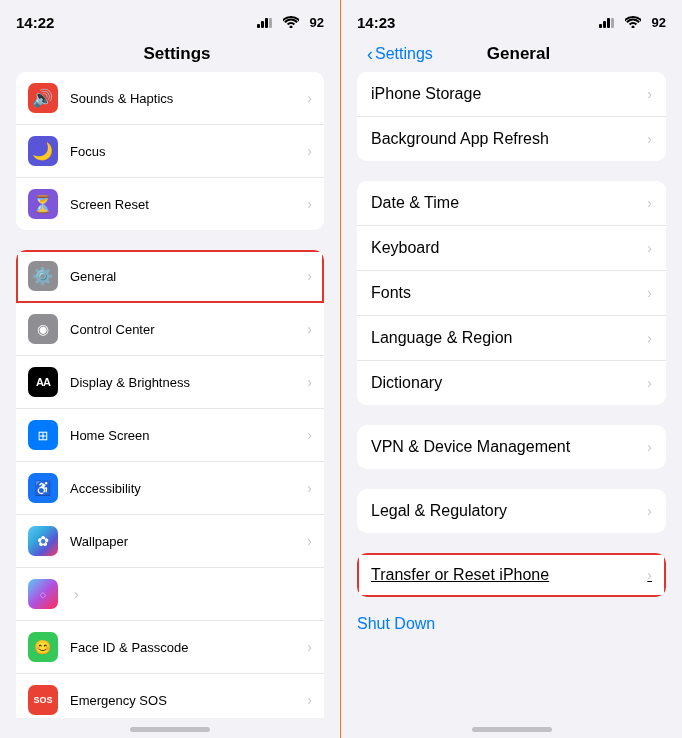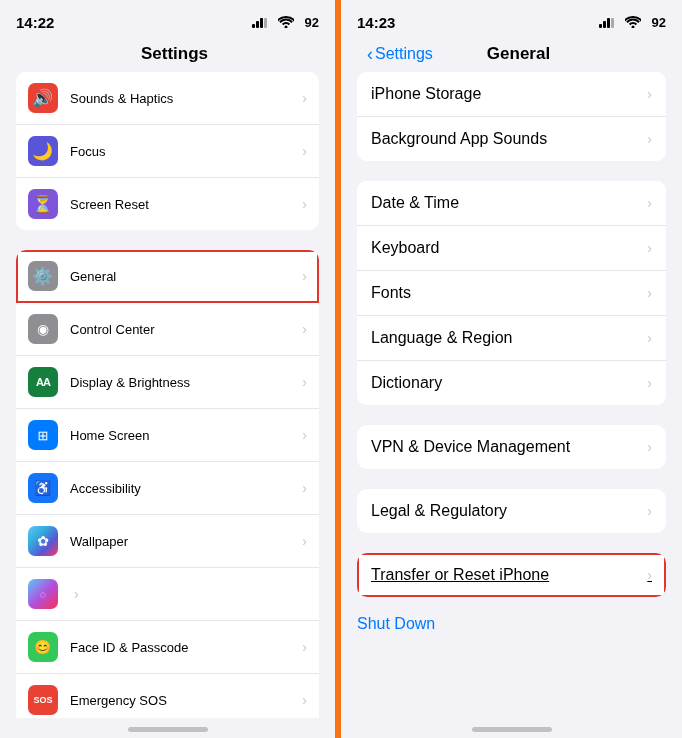--- a/index.html
+++ b/index.html
@@ -13,21 +13,21 @@
     }
     .panel {
       width: 341px;
       height: 738px;
       background: #f2f2f7;
       display: flex;
       flex-direction: column;
       overflow: hidden;
     }
     .panel-left {
-      border-right: 6px solid #f97316;
+      border-right: 1px solid #f97316;
     }
     
     .status-bar {
       display: flex;
       justify-content: space-between;
       align-items: center;
       padding: 12px 16px 4px;
       background: #f2f2f7;
       height: 36px;
     }
@@ -244,21 +244,21 @@
         <div class="settings-item-icon ic-gray">⚙️</div>
         <span class="settings-item-label">General</span>
         <span class="settings-item-chevron">›</span>
       </div>
       <div class="settings-item">
         <div class="settings-item-icon ic-gray" style="font-size:14px;">◉</div>
         <span class="settings-item-label">Control Center</span>
         <span class="settings-item-chevron">›</span>
       </div>
       <div class="settings-item">
-        <div class="settings-item-icon" style="background:#15803d; font-size:11px; font-weight:700; letter-spacing:-1px;">AA</div>
+        <div class="settings-item-icon" style="background:#000000; font-size:11px; font-weight:700; letter-spacing:-1px;">AA</div>
         <span class="settings-item-label">Display &amp; Brightness</span>
         <span class="settings-item-chevron">›</span>
       </div>
       <div class="settings-item">
         <div class="settings-item-icon" style="background:#007aff; font-size:13px;">⊞</div>
         <span class="settings-item-label">Home Screen</span>
         <span class="settings-item-chevron">›</span>
       </div>
       <div class="settings-item">
         <div class="settings-item-icon" style="background:#1475fb; font-size:14px;">♿</div>
@@ -321,21 +321,21 @@
   </div>
 
   <div class="settings-scroll">
 
     <div class="settings-group">
       <div class="right-item">
         <span class="right-item-label">iPhone Storage</span>
         <span class="right-item-chevron">›</span>
       </div>
       <div class="right-item">
-        <span class="right-item-label">Background App Sounds</span>
+        <span class="right-item-label">Background App Refresh</span>
         <span class="right-item-chevron">›</span>
       </div>
     </div>
 
     <div class="settings-group">
       <div class="right-item">
         <span class="right-item-label">Date &amp; Time</span>
         <span class="right-item-chevron">›</span>
       </div>
       <div class="right-item">

